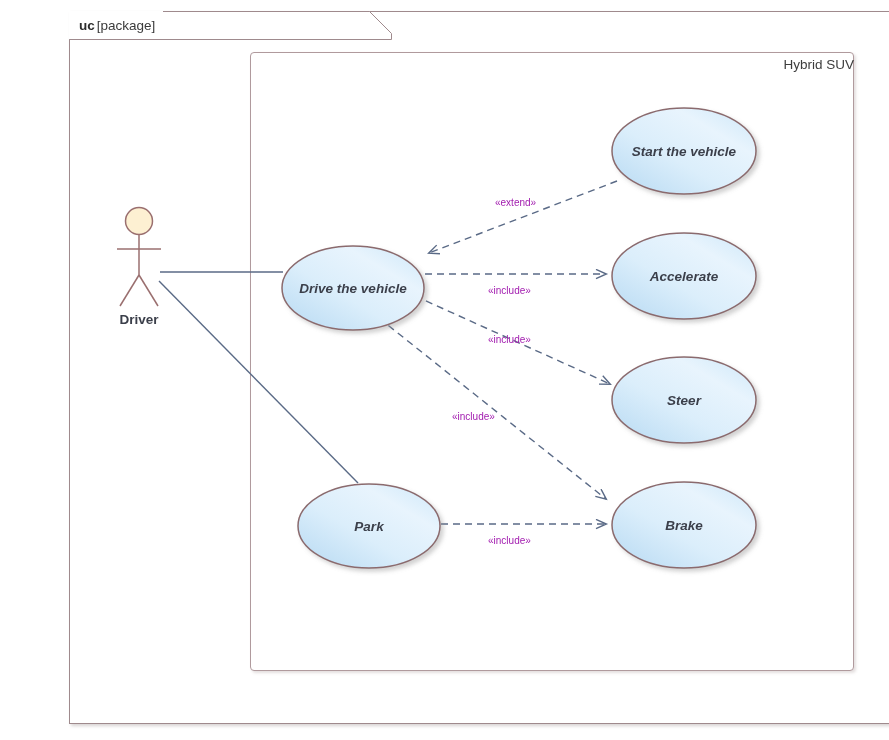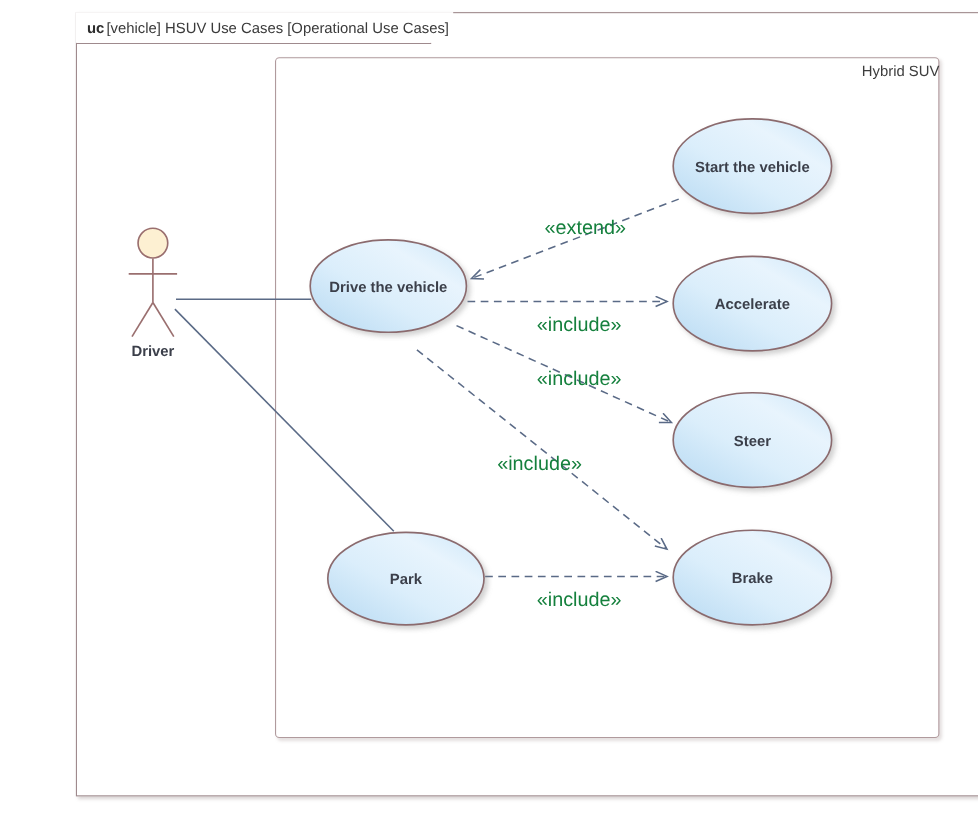--- a/index.html
+++ b/index.html
@@ -95,20 +95,21 @@
     width: 889px;
     height: 740px;
     z-index: 2;
     pointer-events: none;
   }
 
   
   .usecase {
     position: absolute;
     z-index: 5;
+    font-style: italic;
   }
   .usecase svg { display: block; }
   .uc-label {
     position: absolute;
     left: 0;
     top: 0;
     width: 100%;
     height: 100%;
     display: flex;
     align-items: center;
@@ -132,39 +133,39 @@
     font-size: 13.5px;
     font-weight: bold;
     color: #3b3f4a;
     bottom: 0;
     left: 0;
   }
 
   
   .edge-label {
     position: absolute;
-    font-size: 18px;
-    color: #15803d;
+    font-size: 10px;
+    color: #a21caf;
     white-space: nowrap;
     z-index: 6;
     background: transparent;
   }
 </style>
 </head>
 <body>
 
 <div id="canvas">
 
   <div class="frame-outer"></div>
 
   <svg class="tab-shape" width="325" height="32">
     <path d="M0.5,0.5 L300.5,0.5 L322.5,22.5 L322.5,28.5 L0.5,28.5 Z" fill="#ffffff" stroke="#9f8a8d" stroke-width="1"></path>
   </svg>
   <div class="frame-tab">
-    <span class="kind">uc</span><span>[vehicle]</span>&nbsp;<span>HSUV Use Cases [Operational Use Cases]</span>
+    <span class="kind">uc</span><span>[package]</span>&nbsp;
   </div>
 
   <div class="system-boundary"></div>
   <div class="system-label">Hybrid SUV</div>
 
   <svg class="edges">
     <defs>
 
       <marker id="openArrow" markerWidth="14" markerHeight="14" refX="11" refY="5.2" orient="auto" markerUnits="userSpaceOnUse">
         <path d="M1,0.6 L11.4,5.2 L1,9.8" fill="none" stroke="#5a6a86" stroke-width="1.4"></path>
@@ -199,21 +200,21 @@
     <svg width="68" height="106">
       <circle cx="34" cy="16" r="13.5" fill="#fdf0d2" stroke="#9a6f6f" stroke-width="1.5"></circle>
       <line x1="34" y1="30" x2="34" y2="70" stroke="#9a6f6f" stroke-width="1.5"></line>
       <line x1="12" y1="44" x2="56" y2="44" stroke="#9a6f6f" stroke-width="1.5"></line>
       <line x1="34" y1="70" x2="15" y2="101" stroke="#9a6f6f" stroke-width="1.5"></line>
       <line x1="34" y1="70" x2="53" y2="101" stroke="#9a6f6f" stroke-width="1.5"></line>
     </svg>
     <div class="actor-label">Driver</div>
   </div>
 
-  <div class="usecase" style="left:233px; top:216px; width:146px; height:88px;">
+  <div class="usecase" style="left:233px; top:244px; width:146px; height:88px;">
     <svg width="152" height="94">
       <ellipse cx="73" cy="44" rx="71" ry="42" fill="url(#ucGrad)" stroke="#8b6b6e" stroke-width="1.5" filter="url(#ucShadow)"></ellipse>
     </svg>
     <div class="uc-label">Drive the vehicle</div>
   </div>
 
   <div class="usecase" style="left:563px; top:106px; width:148px; height:90px;">
     <svg width="155" height="97">
       <ellipse cx="74" cy="45" rx="72" ry="43" fill="url(#ucGrad)" stroke="#8b6b6e" stroke-width="1.5" filter="url(#ucShadow)"></ellipse>
     </svg>

